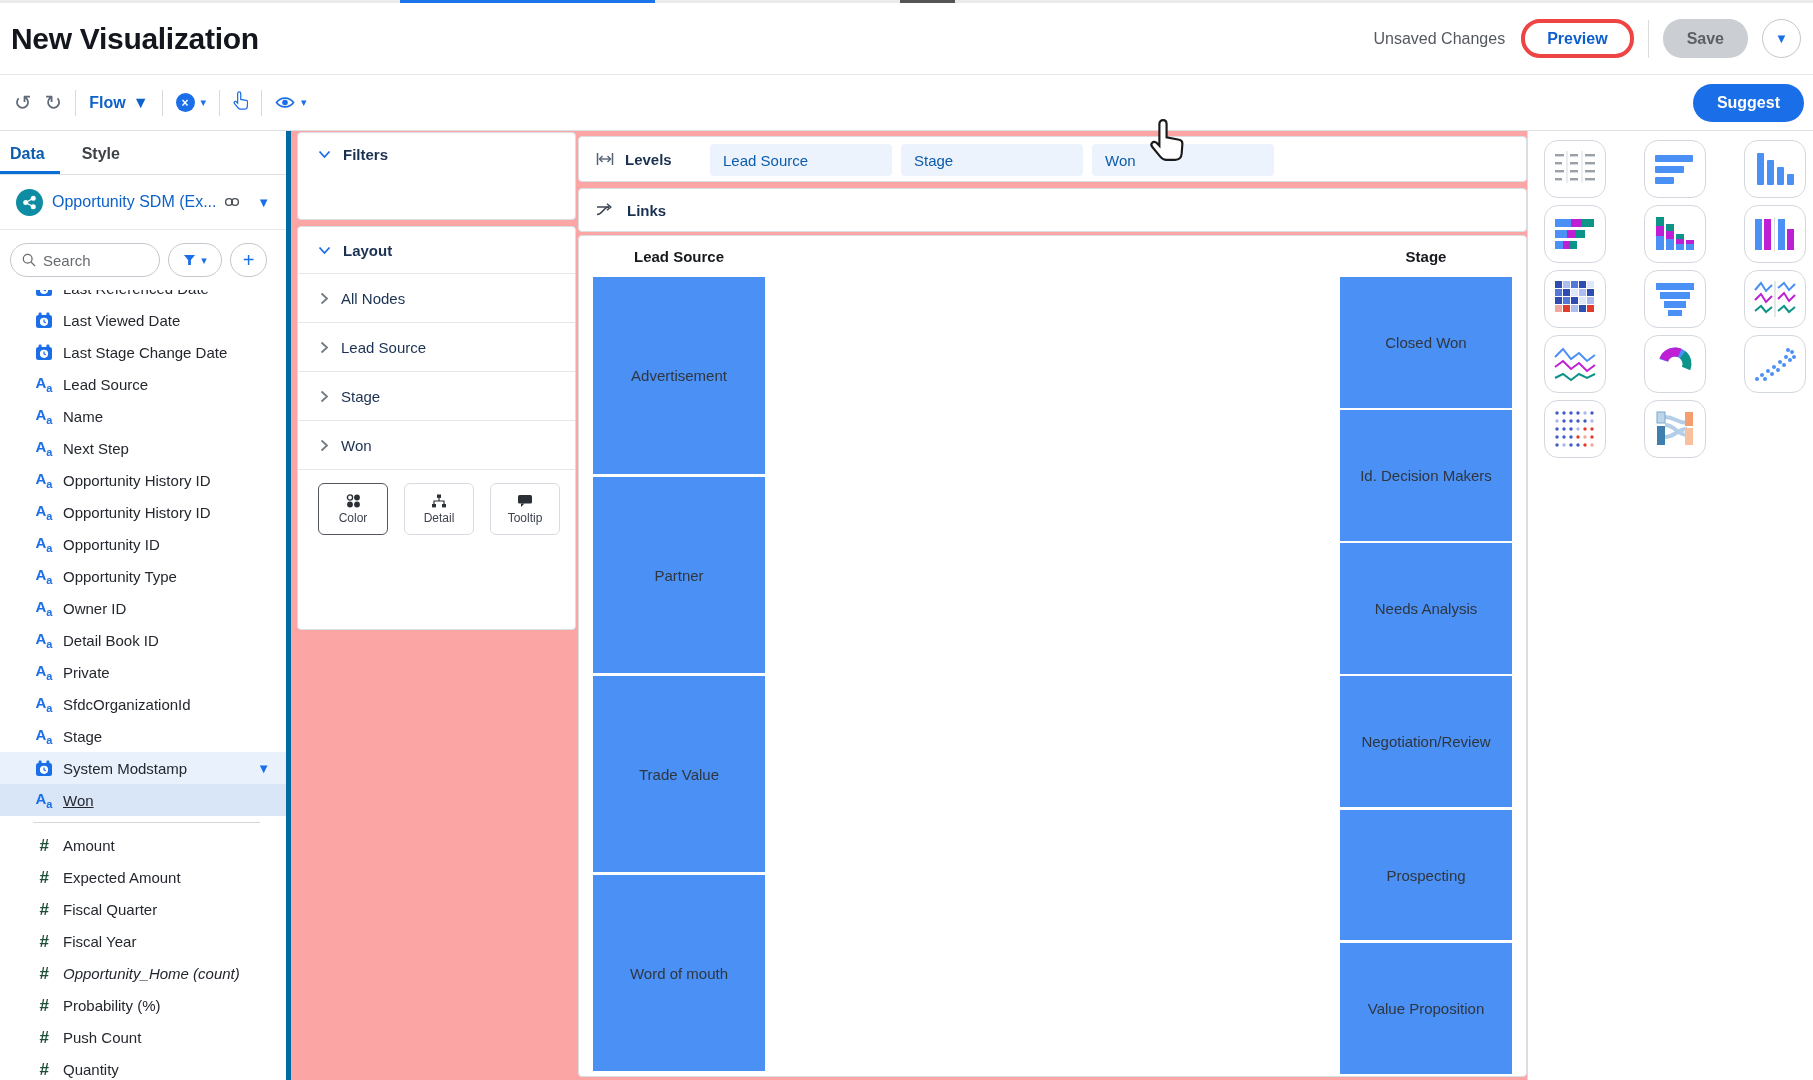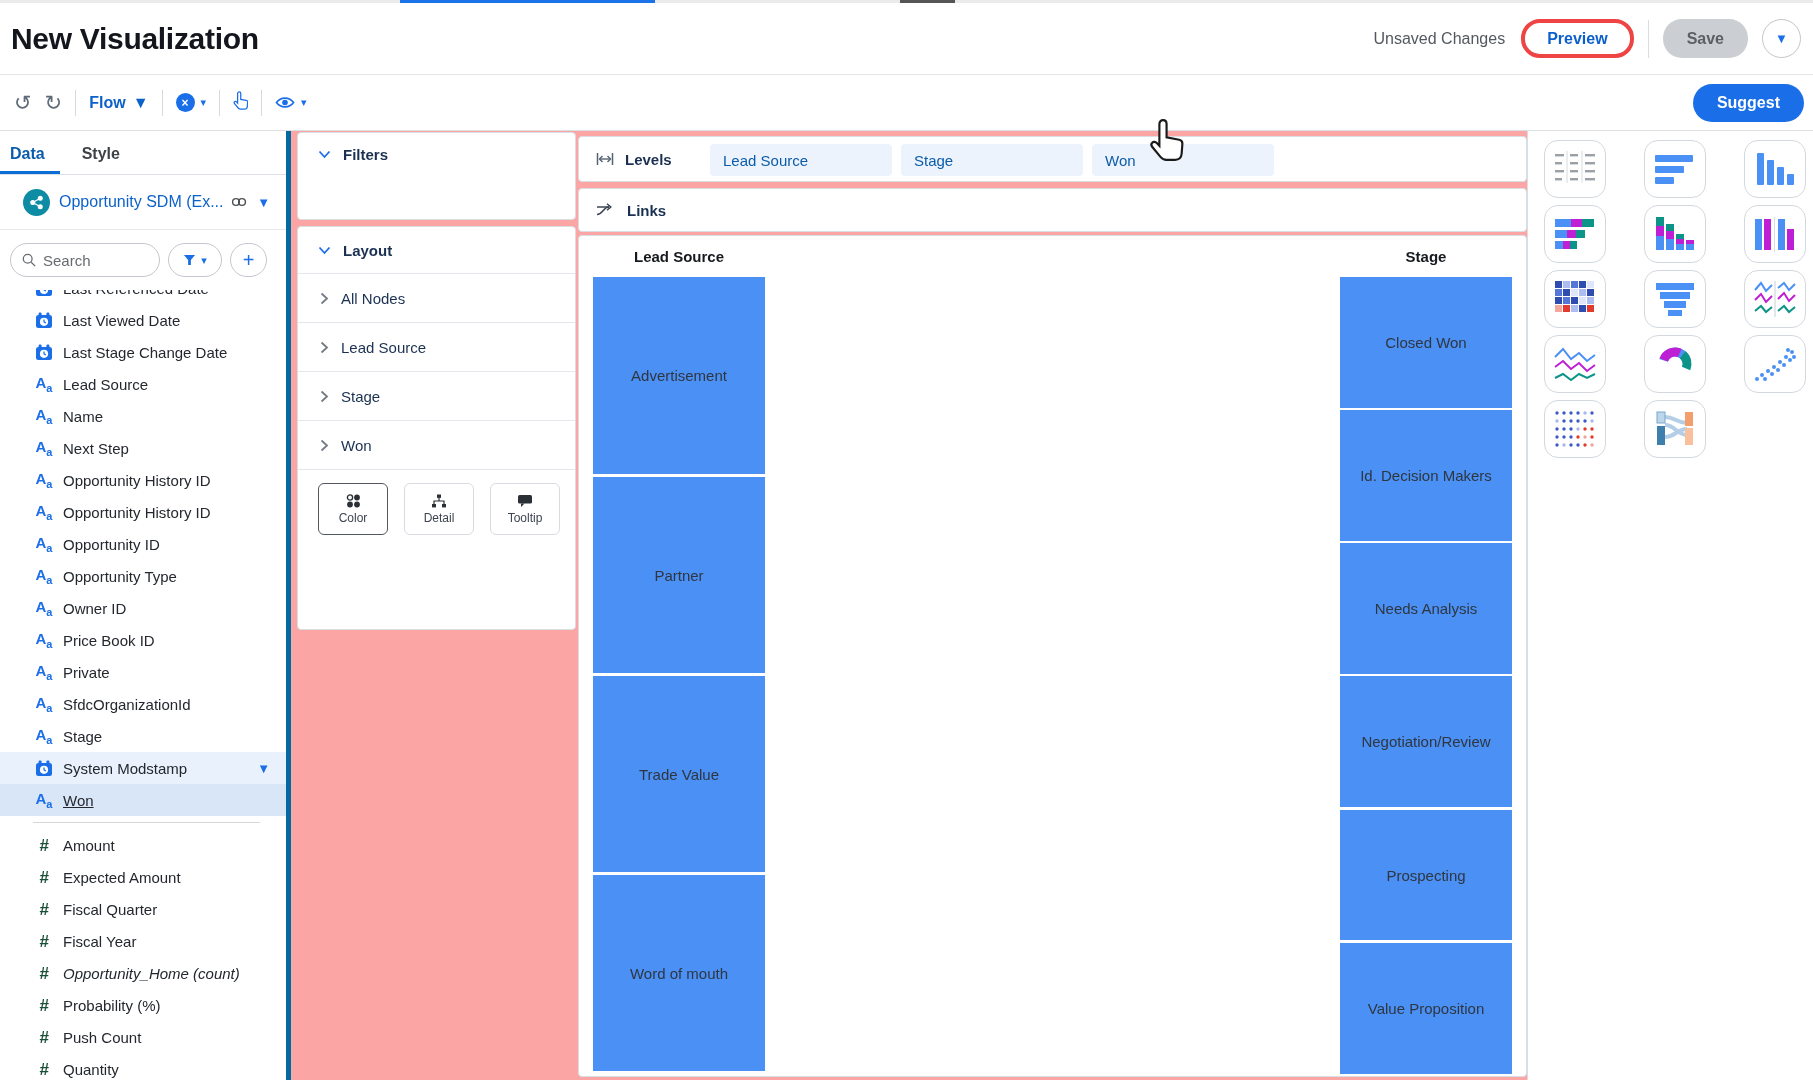--- a/index.html
+++ b/index.html
@@ -39,21 +39,21 @@
     background:#1a6ee8;color:#fff;font-size:16px;font-weight:700;cursor:pointer;}
 
   
   .left-panel{position:absolute;top:131px;left:0;width:291px;height:949px;background:#fff;
     border-right:5px solid #0369a1;}
   .tabs{height:44px;border-bottom:1px solid #dcdfe3;display:flex;gap:37px;align-items:flex-end;
     padding:0 0 11px 10px;position:relative;}
   .tab{font-size:16px;font-weight:700;color:#3e4247;cursor:pointer;}
   .tab.active{color:#0b5cab;}
   .tabs::after{content:"";position:absolute;left:0;bottom:0;width:60px;height:3px;background:#0b6ed6;}
-  .ds-row{height:55px;display:flex;align-items:center;padding-left:23px;gap:9px;border-bottom:1px solid #e6e8ea;}
+  .ds-row{height:55px;display:flex;align-items:center;padding-left:16px;gap:9px;border-bottom:1px solid #e6e8ea;}
   .ds-ic{width:27px;height:27px;border-radius:50%;background:#0d8ca3;display:flex;align-items:center;justify-content:center;flex:none;}
   .ds-name{color:#0d62c9;font-size:16px;white-space:nowrap;cursor:pointer;}
   .ds-link{margin-left:-2px;}
   .ds-caret{margin-left:auto;margin-right:16px;color:#1a6ee8;font-size:13px;cursor:pointer;}
   .search-row{height:60px;display:flex;align-items:center;gap:8px;padding:0 6px 0 10px;}
   .search-box{flex:none;width:150px;height:34px;border:1px solid #c4c8ce;border-radius:17px;
     display:flex;align-items:center;padding:0 8px 0 11px;gap:7px;}
   .search-box input{border:none;outline:none;width:100px;font-size:15px;font-family:inherit;color:#24282e;}
   .search-box input::placeholder{color:#676b70;}
   .pill-btn{height:34px;border:1px solid #c4c8ce;border-radius:17px;background:#fff;cursor:pointer;
@@ -327,21 +327,21 @@
     </span>
     <span class="f-label">Owner ID</span>
 
   </div>
       <div class="field-row" data-type="dimension">
     <span class="f-ic">
 
       <span class="ic-dim">A<sub>a</sub></span>
 
     </span>
-    <span class="f-label">Price Book ID</span>
+    <span class="f-label">Detail Book ID</span>
 
   </div>
       <div class="field-row" data-type="dimension">
     <span class="f-ic">
 
       <span class="ic-dim">A<sub>a</sub></span>
 
     </span>
     <span class="f-label">Private</span>
 

